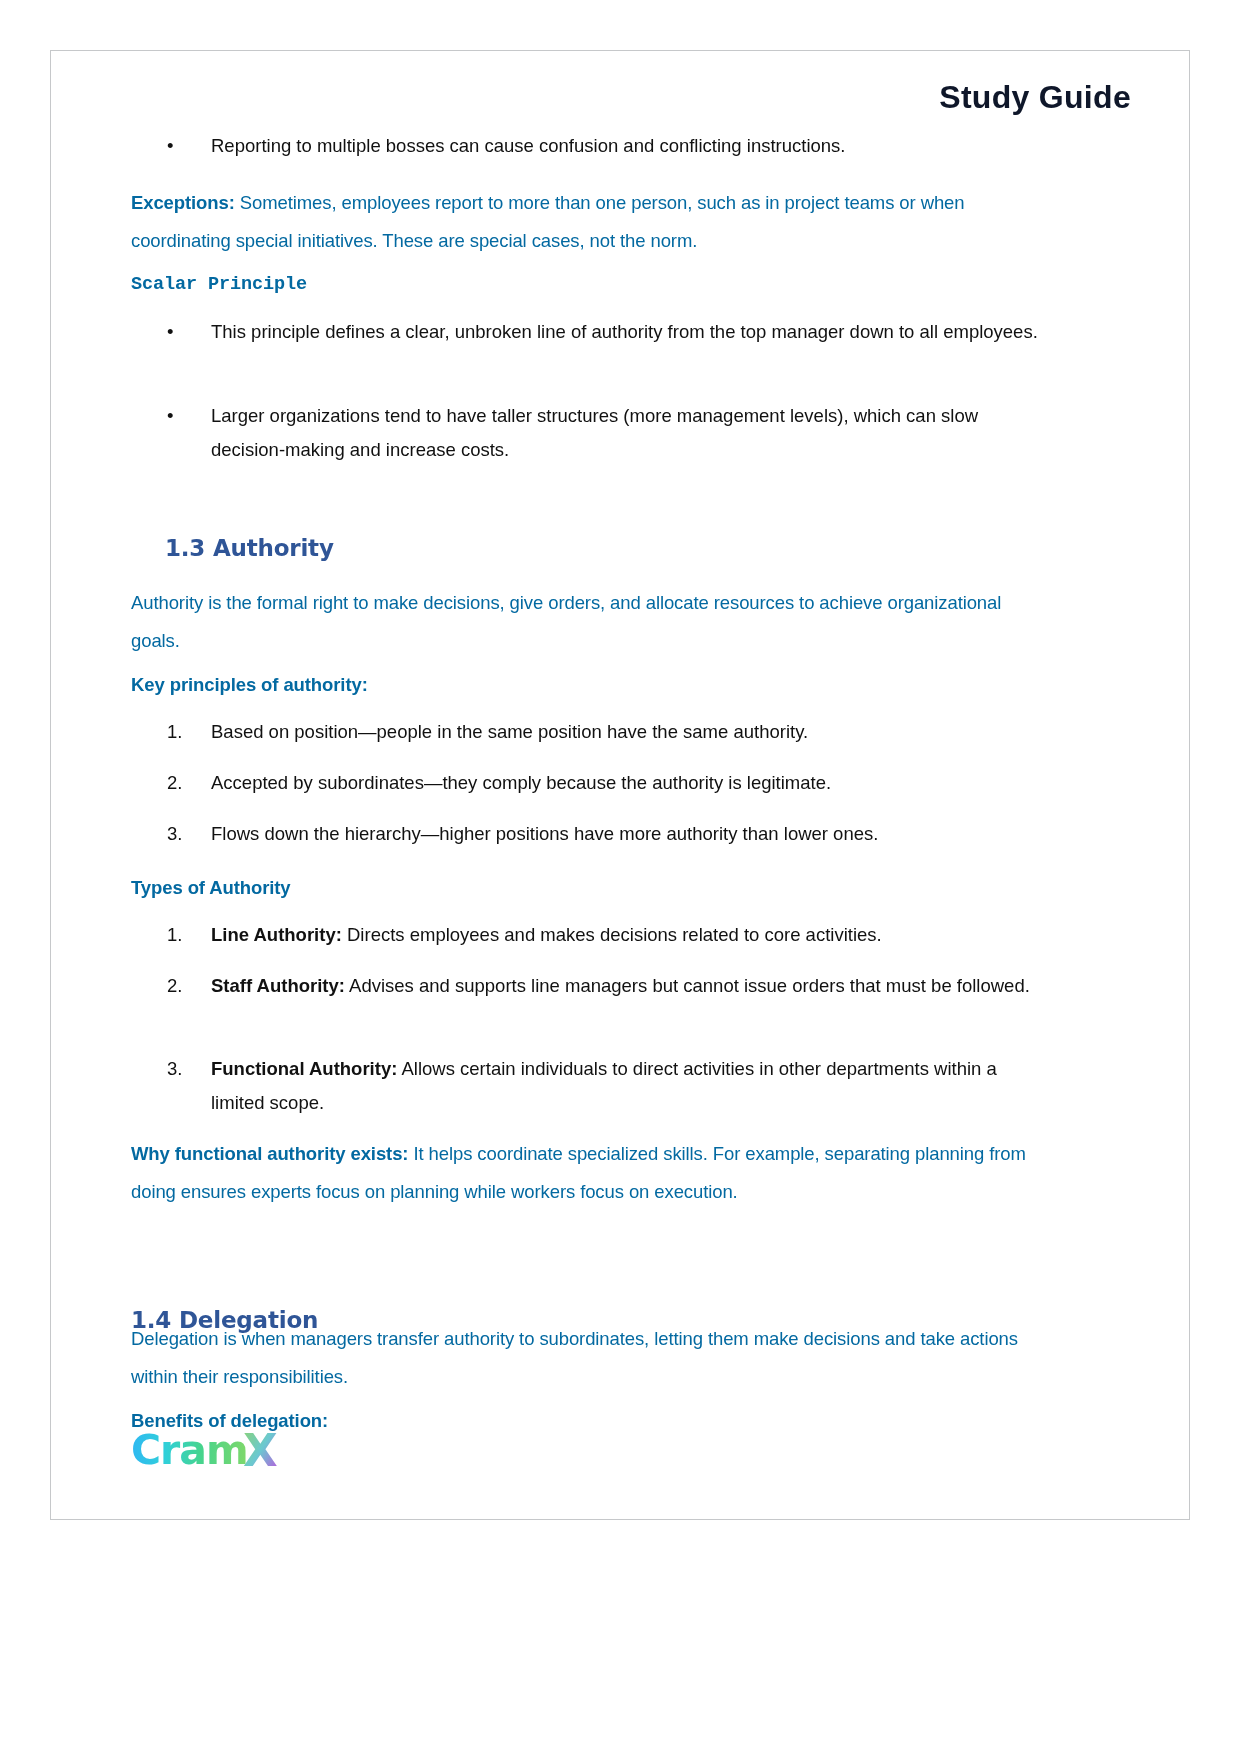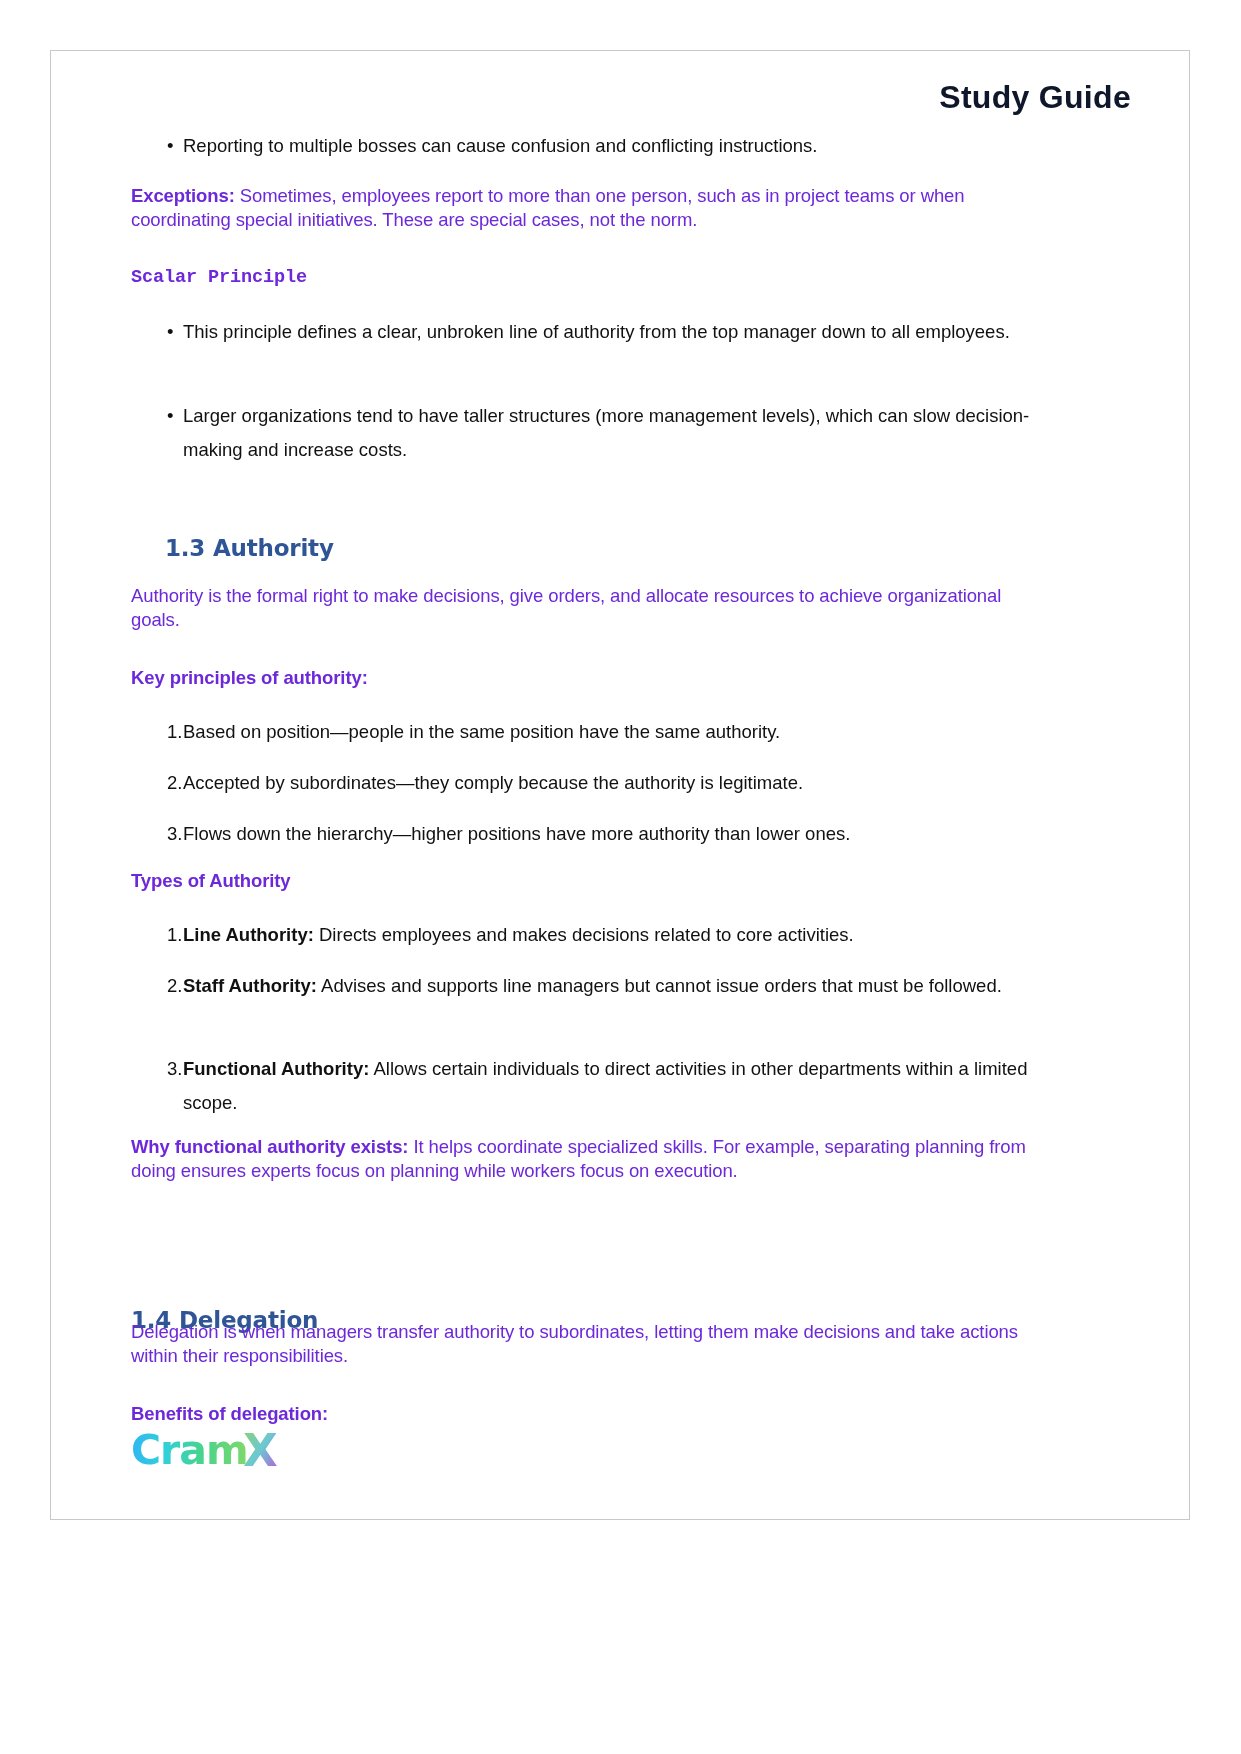--- a/index.html
+++ b/index.html
@@ -72,22 +72,22 @@
     font-weight: bold;
     font-size: 32px;
     color: #0f172a;
     letter-spacing: 0.3px;
   }
 
   
   .body-text {
     font-family: "Liberation Sans Narrow", "Liberation Sans", sans-serif;
     font-size: 18.5px;
-    color: #6d28d9;
-    line-height: 24px;
+    color: #0369a1;
+    line-height: 38px;
     letter-spacing: -0.1px;
   }
 
   .para {
     position: absolute;
     left: 80px;
     width: 915px;
   }
 
   .bullet-row {
@@ -106,20 +106,21 @@
     font-size: 18.5px;
     line-height: 34px;
     color: #111111;
   }
   .bullet-body {
     flex: 1;
     font-family: "Liberation Sans Narrow", "Liberation Sans", sans-serif;
     font-size: 18.5px;
     line-height: 34px;
     color: #111111;
+    margin-left: 28px;
   }
 
   b, .b { font-weight: bold; }
 
   
   .section-heading {
     position: absolute;
     left: 80px;
     font-family: "DejaVu Sans", sans-serif;
     font-weight: bold;

